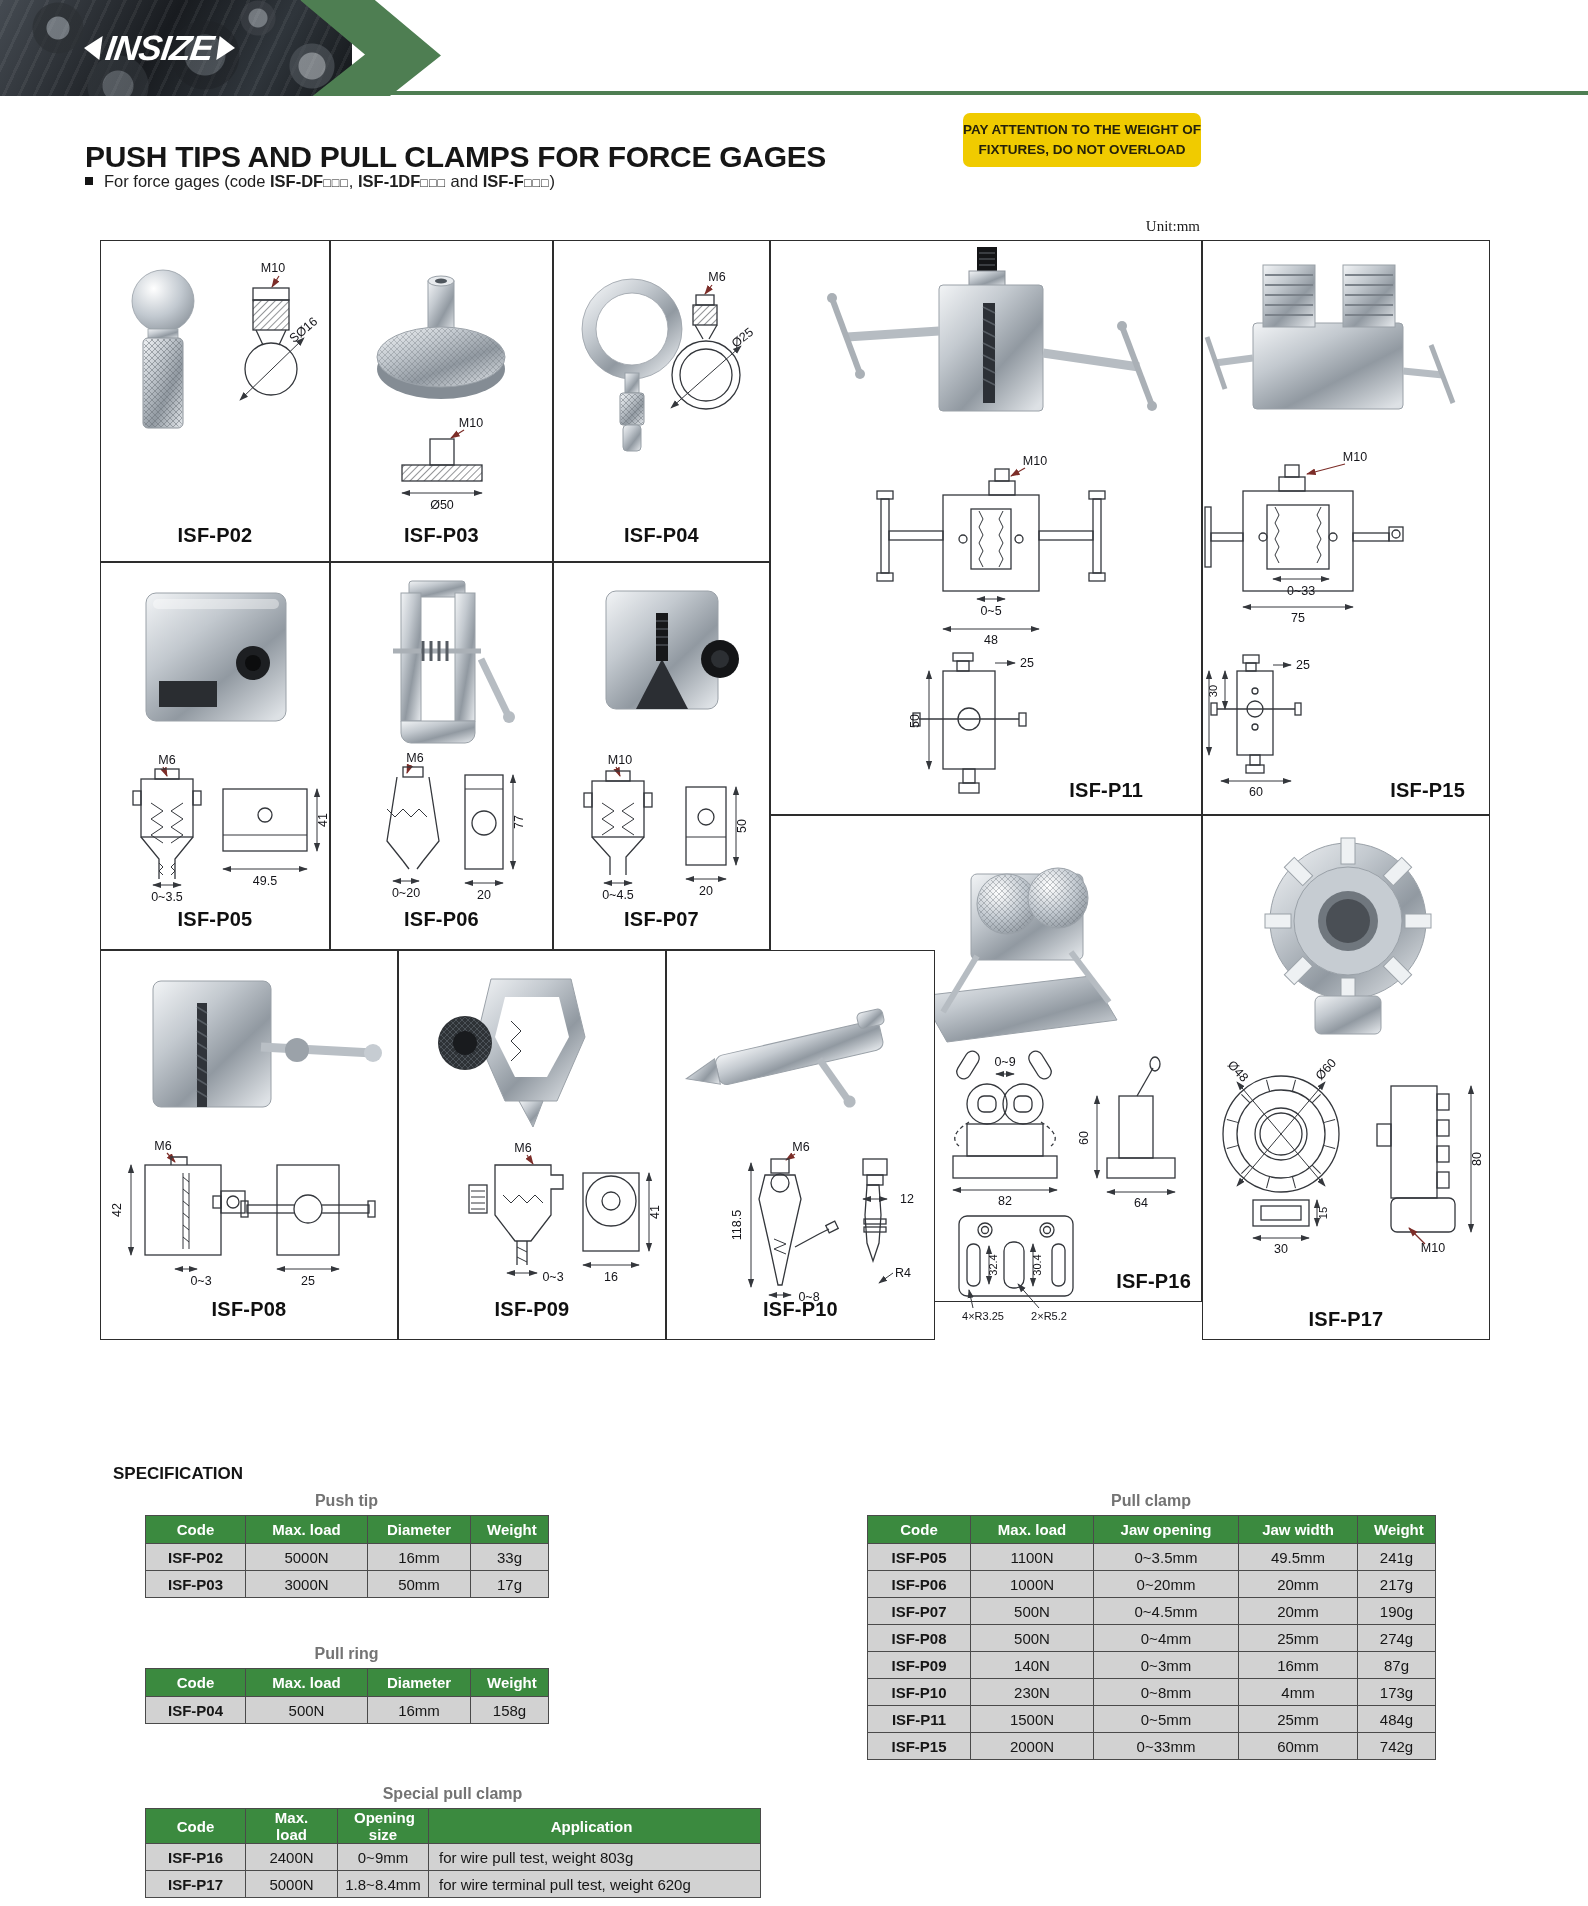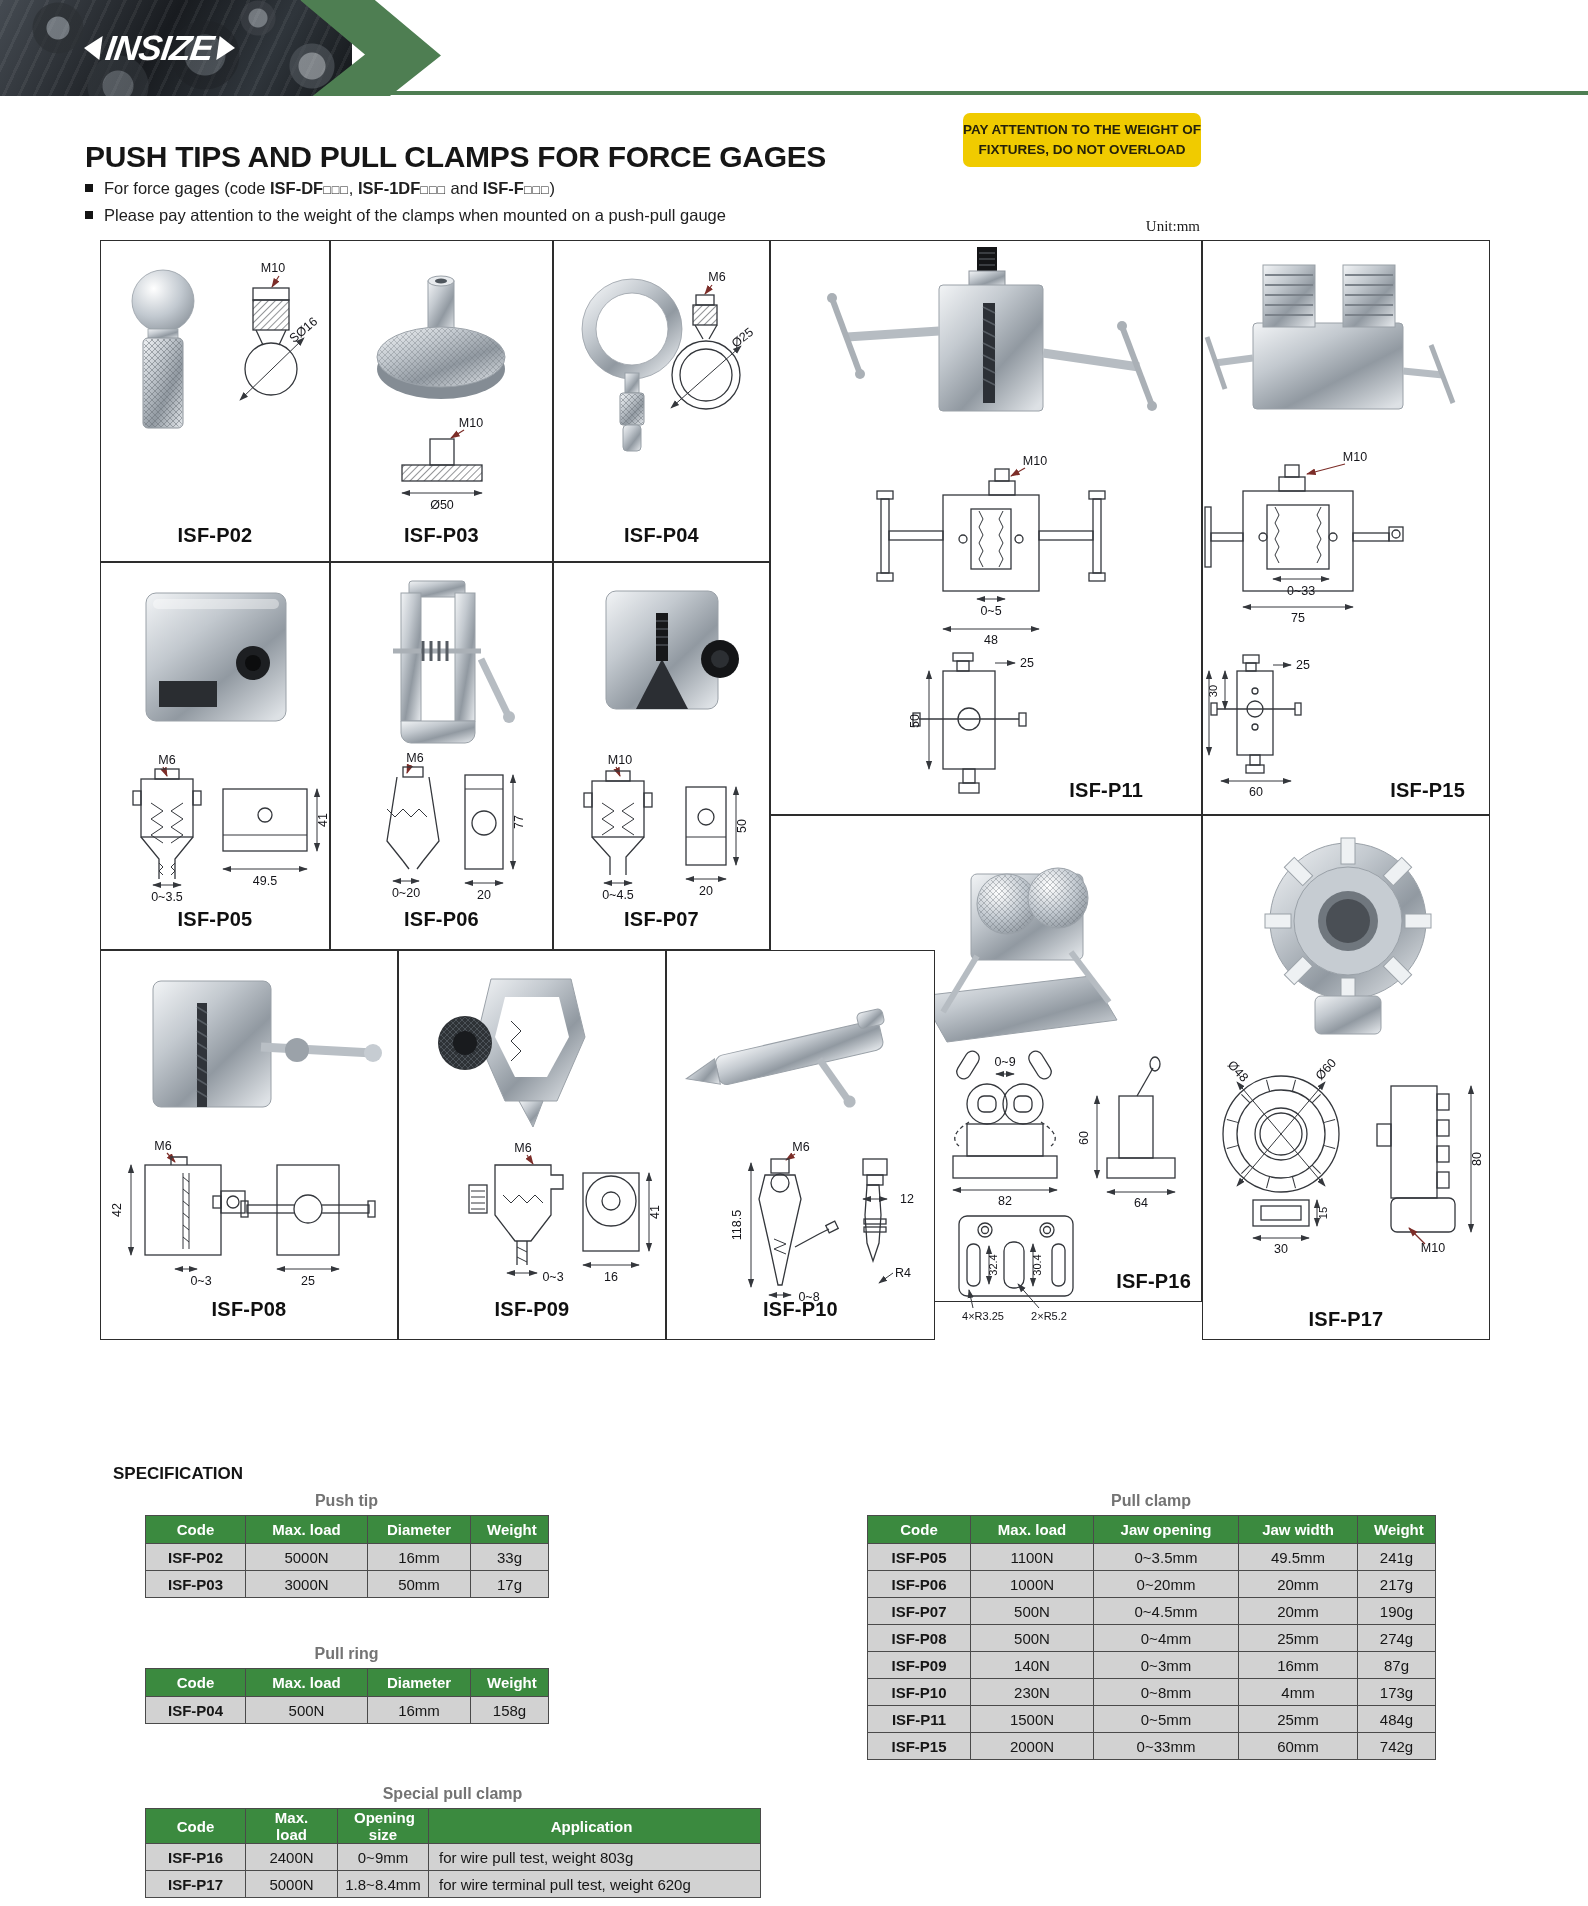--- a/index.html
+++ b/index.html
@@ -19,21 +19,21 @@
   .logo{position:absolute;left:84px;top:28px;display:flex;align-items:center;gap:5px;transform:skewX(-8deg);}
   .logo-text{color:#fff;font-weight:bold;font-style:italic;font-size:35px;letter-spacing:-1px;}
   .tri-l{width:0;height:0;border-top:12px solid transparent;border-bottom:12px solid transparent;border-right:17px solid #fff;}
   .tri-r{width:0;height:0;border-top:12px solid transparent;border-bottom:12px solid transparent;border-left:17px solid #fff;}
   .chev{position:absolute;left:288px;top:0;}
   
   .title{position:absolute;left:85px;top:120px;font-size:30px;font-weight:bold;letter-spacing:-.3px;color:#161616;}
   .warn{position:absolute;left:963px;top:113px;width:238px;height:54px;background:var(--warn-yellow,#f0cb00);
     border-radius:7px;display:flex;flex-direction:column;justify-content:center;text-align:center;
     font-weight:bold;font-size:13.5px;color:#26220a;line-height:1.5;}
-  .bullets{position:absolute;left:85px;top:168px;font-size:16.5px;color:#202020;line-height:1.62;margin-top:7px;}
+  .bullets{position:absolute;left:85px;top:168px;font-size:16.5px;color:#202020;line-height:1.62;}
   .bullets .row{white-space:nowrap;}
   .sq{display:inline-block;width:8px;height:8px;background:#141414;margin-right:11px;vertical-align:2px;}
   .boxes{font-size:12.5px;letter-spacing:1px;}
   .unit{position:absolute;left:1040px;top:218px;width:160px;text-align:right;font-size:15px;color:#1c1c1c;font-family:Liberation Serif, serif;}
   
   .cell{position:absolute;background:#fff;border:1.6px solid #2d2d2d;box-sizing:border-box;}
   .cell svg.art{position:absolute;left:0;top:0;}
   .code{position:absolute;left:0;right:0;bottom:14px;text-align:center;font-weight:bold;font-size:20px;color:#101010;letter-spacing:.2px;}
   .code.br1{left:auto;right:58px;bottom:12px;}
   .code.br2{left:auto;right:24px;bottom:12px;}
@@ -103,21 +103,20 @@
   </div>
 </div>
 
 <h1 class="title">PUSH TIPS AND PULL CLAMPS FOR FORCE GAGES</h1>
 <div class="warn">
   <div>PAY ATTENTION TO THE WEIGHT OF</div>
   <div>FIXTURES, DO NOT OVERLOAD</div>
 </div>
 <div class="bullets">
   <div class="row"><span class="sq"></span><span id="bullet1-text"><span>For force gages (code </span><span style="font-weight: bold;">ISF-DF</span><span class="boxes">□□□</span><span>, </span><span style="font-weight: bold;">ISF-1DF</span><span class="boxes">□□□</span><span> and </span><span style="font-weight: bold;">ISF-F</span><span class="boxes">□□□</span><span>)</span></span></div>
-  <div class="row"><span class="sq"></span><span>Please pay attention to the weight of the clamps when mounted on a push-pull gauge</span></div>
 </div>
 <div class="unit">Unit:mm</div>
 
 <div>
 
   <div class="cell" style="left:100px;top:240px;width:230px;height:322px;">
     <svg class="art" width="227" height="319">
       <g>
         <circle cx="62" cy="60" r="31" fill="url(#gBall)" stroke="#98a0a7" stroke-width="0.8"></circle>
         <rect x="47" y="88" width="30" height="10" fill="url(#gMet)" stroke="#98a0a7" stroke-width="0.8"></rect>

